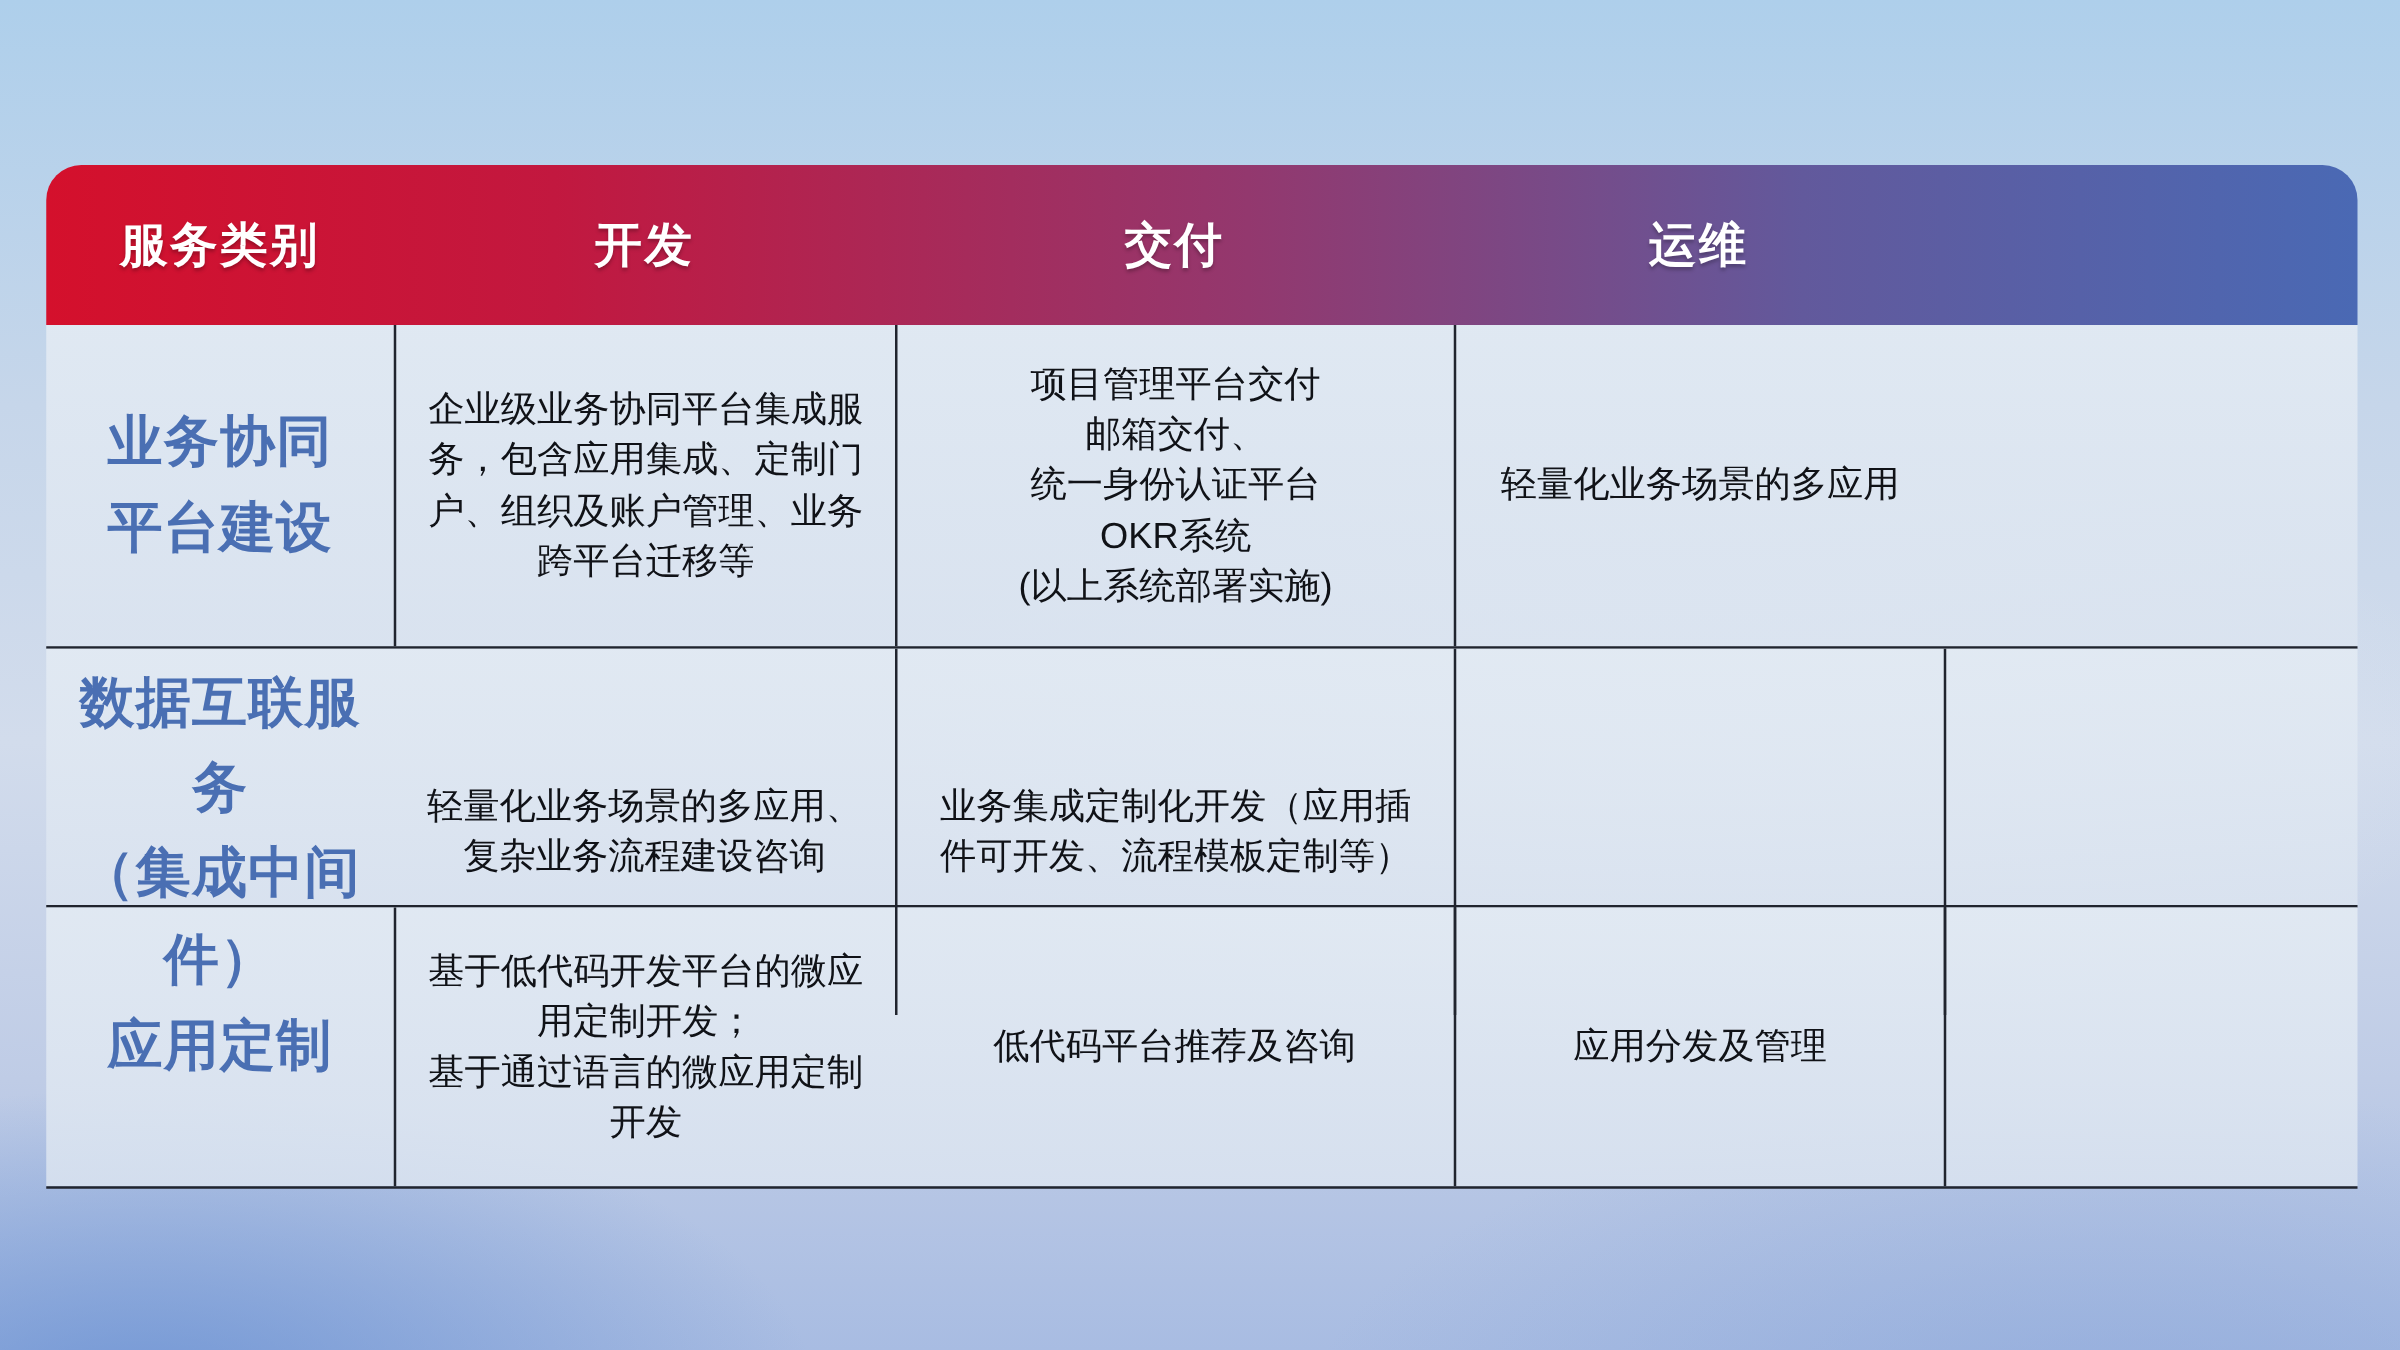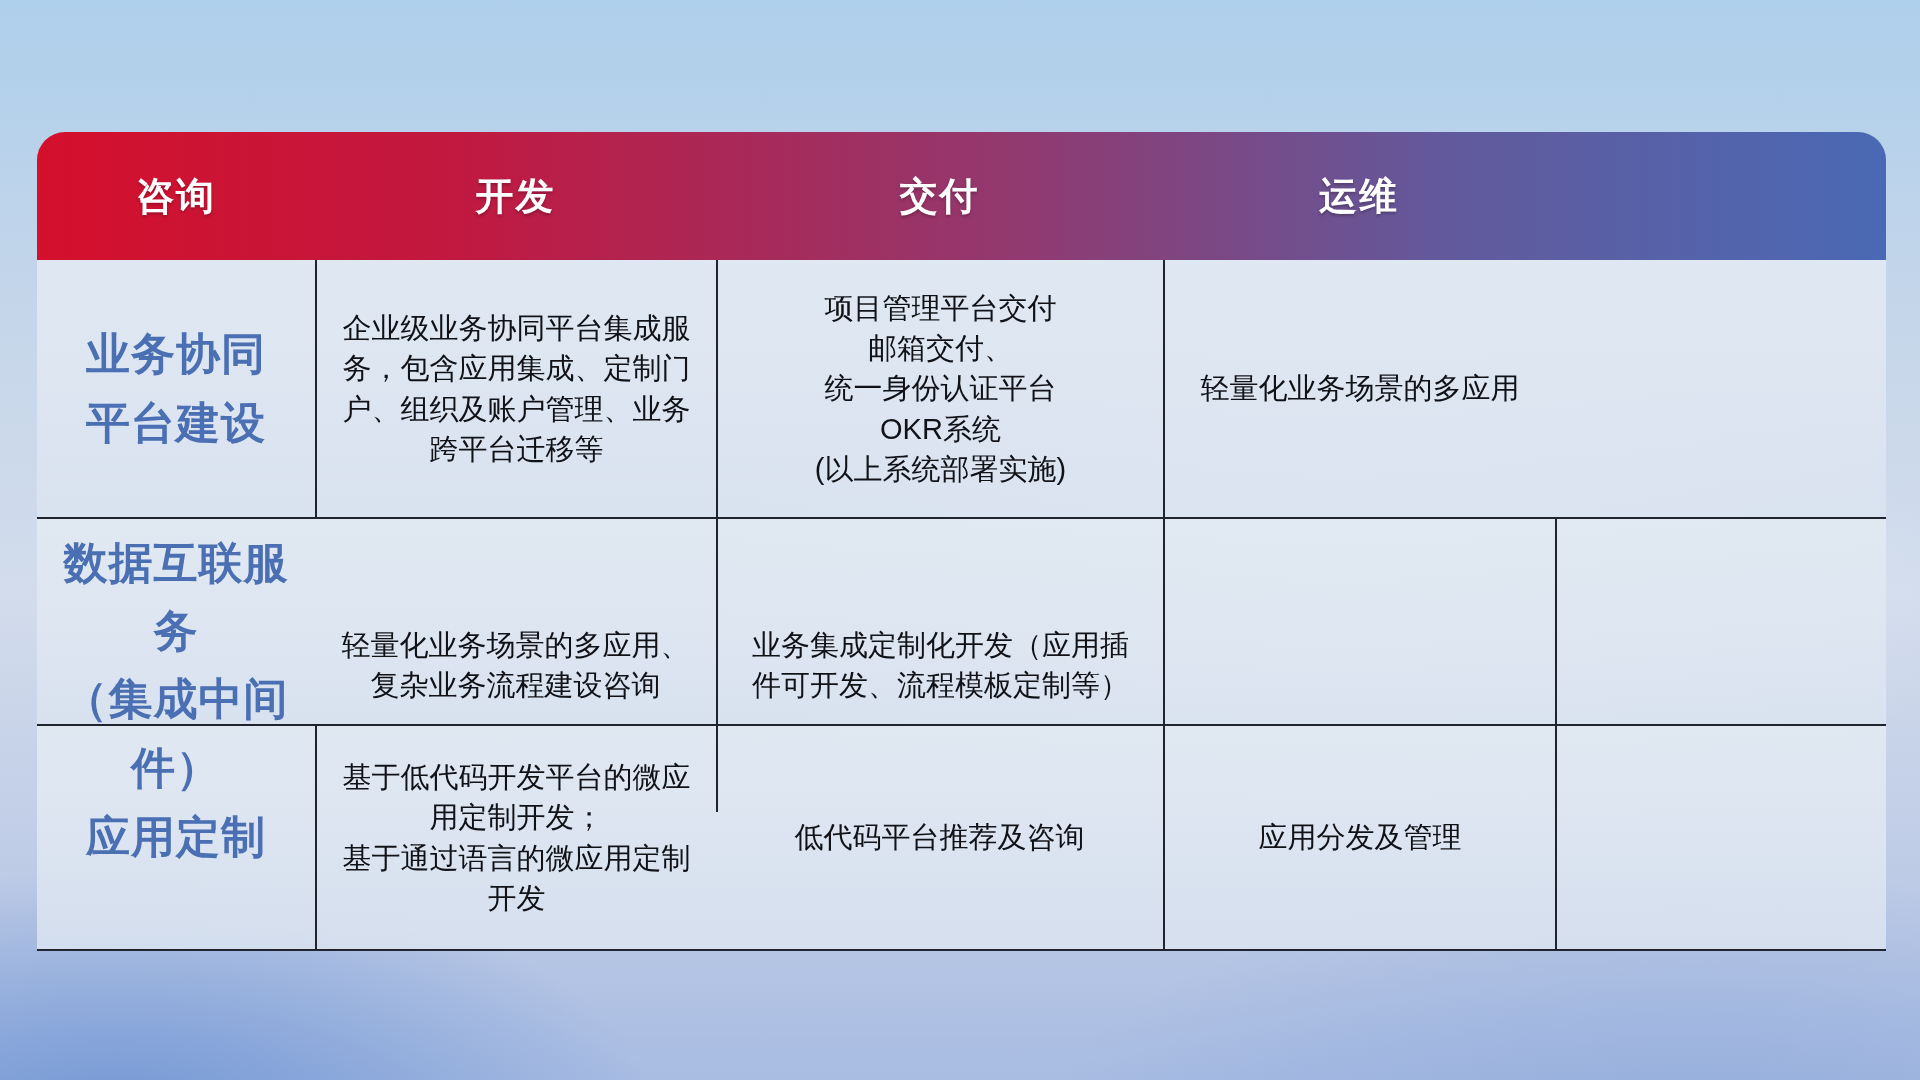--- a/index.html
+++ b/index.html
@@ -51,21 +51,21 @@
     letter-spacing:1px;
   }
 </style>
 </head>
 <body>
 
 <div class="stage">
   <div class="tbl">
 
     <div class="tbl-header">
-      <div class="th">咨询</div>
+      <div class="th">服务类别</div>
       <div class="th">开发</div>
       <div class="th">交付</div>
       <div class="th">运维</div>
     </div>
 
     <div class="tbl-row r1">
       <div class="cell cat">业务协同
 平台建设</div>
       <div class="cell vline">企业级业务协同平台集成服务，包含应用集成、定制门户、组织及账户管理、业务跨平台迁移等</div>
       <div class="cell vline">项目管理平台交付

